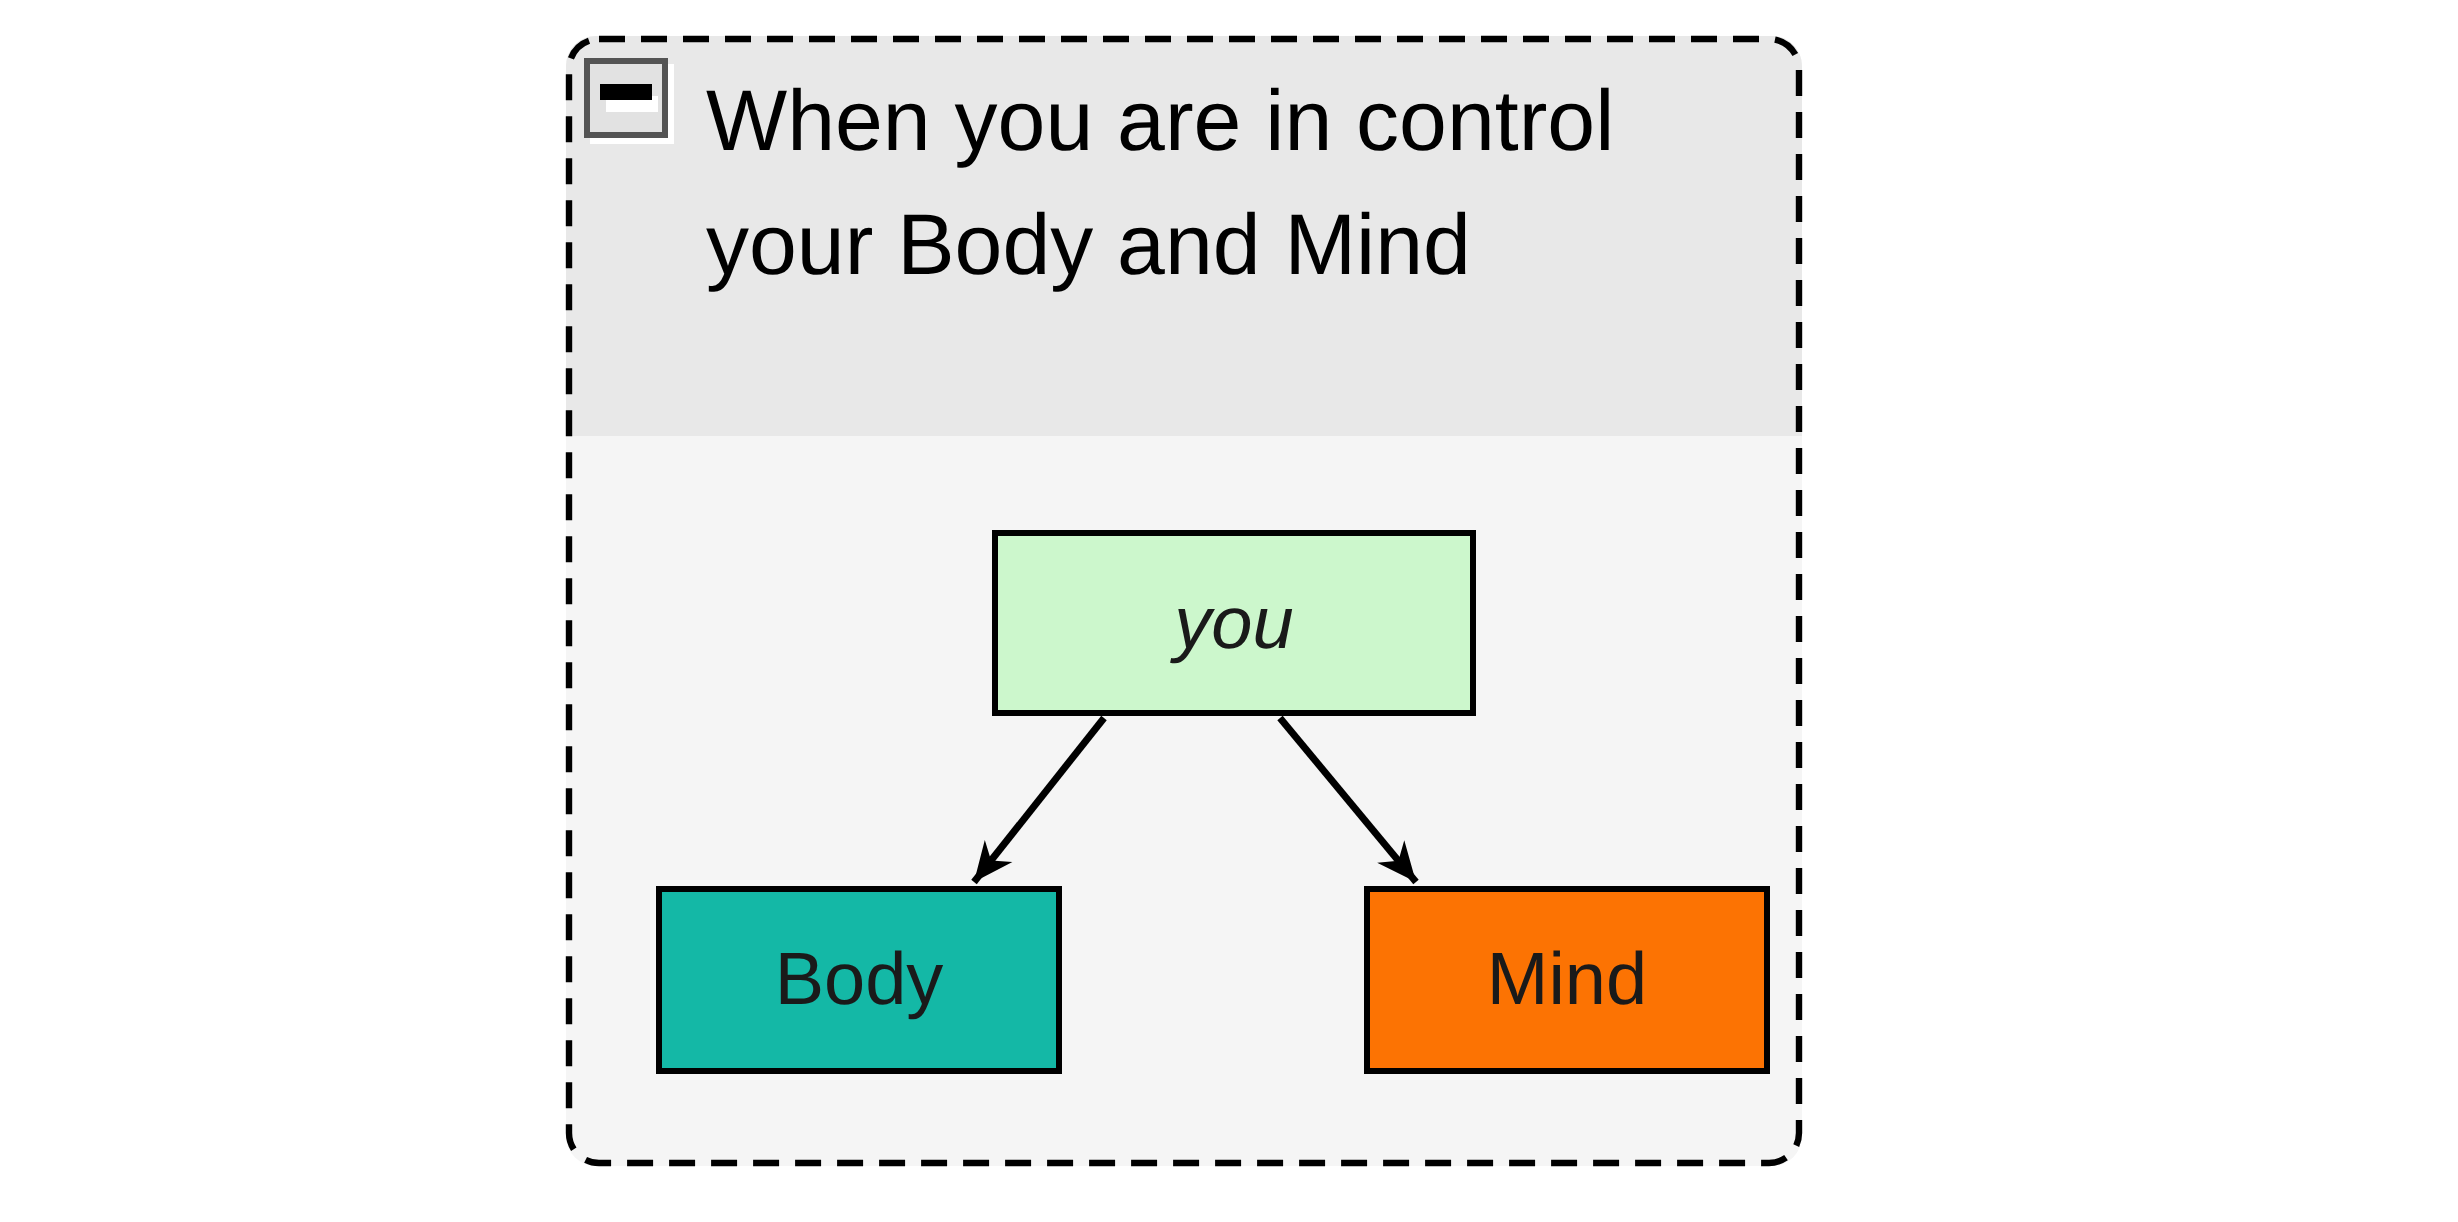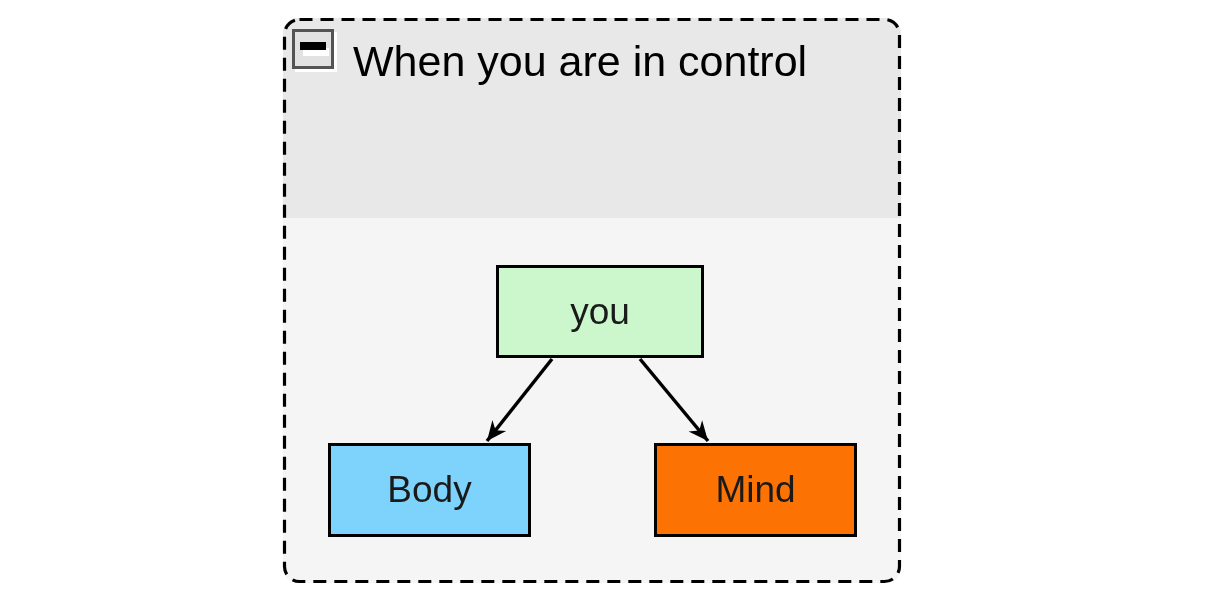--- a/index.html
+++ b/index.html
@@ -68,21 +68,21 @@
   .node {
     position: absolute;
     box-sizing: border-box;
     border: 3px solid #000000;
     display: flex;
     align-items: center;
     justify-content: center;
     font-size: 37px;
     color: #1a1a1a;
   }
-  .node-you  { left: 496px; top: 265px; width: 208px; height: 93px; }
+  .node-you  { left: 496px; top: 265px; width: 242px; height: 93px; font-style: italic; }
   .node-body { left: 328px; top: 443px; width: 203px; height: 94px; }
   .node-mind { left: 654px; top: 443px; width: 203px; height: 94px; }
   
   .overlay {
     position: absolute;
     left: 0;
     top: 0;
     width: 1229px;
     height: 611px;
     pointer-events: none;
@@ -100,35 +100,36 @@
   }
 </style>
 </head>
 <body>
 
 <div class="canvas">
 
   <div class="group">
     <div class="group-header">
       <div>When you are in control</div>
+      <div>your Body and Mind</div>
     </div>
     <button class="collapse-btn">
       <span class="minus-glyph"></span>
     </button>
   </div>
 
   <div class="node node-you" style="background: rgb(204, 247, 204);">
     <span>you</span>
   </div>
 
-  <div class="node node-body" style="background: #7dd3fc;">
+  <div class="node node-body" style="background: #14b8a6;">
     <span>Body</span>
   </div>
 
-  <div class="node node-mind" style="background: rgb(252, 115, 3);">
+  <div class="node node-mind" style="background: rgb(252, 115, 3); margin-left: 28px;">
     <span>Mind</span>
   </div>
 
   <svg class="overlay" viewBox="0 0 1229 611">
     <defs>
       <marker id="arrowhead" viewBox="0 0 20 20" refX="19" refY="10" markerWidth="26" markerHeight="22" orient="auto" markerUnits="userSpaceOnUse">
         <path d="M 19,10 L 1,2 L 6.5,10 L 1,18 Z" fill="#000000"></path>
       </marker>
     </defs>
     <rect class="group-border" x="284.5" y="19.5" width="615" height="562" rx="15"></rect>

